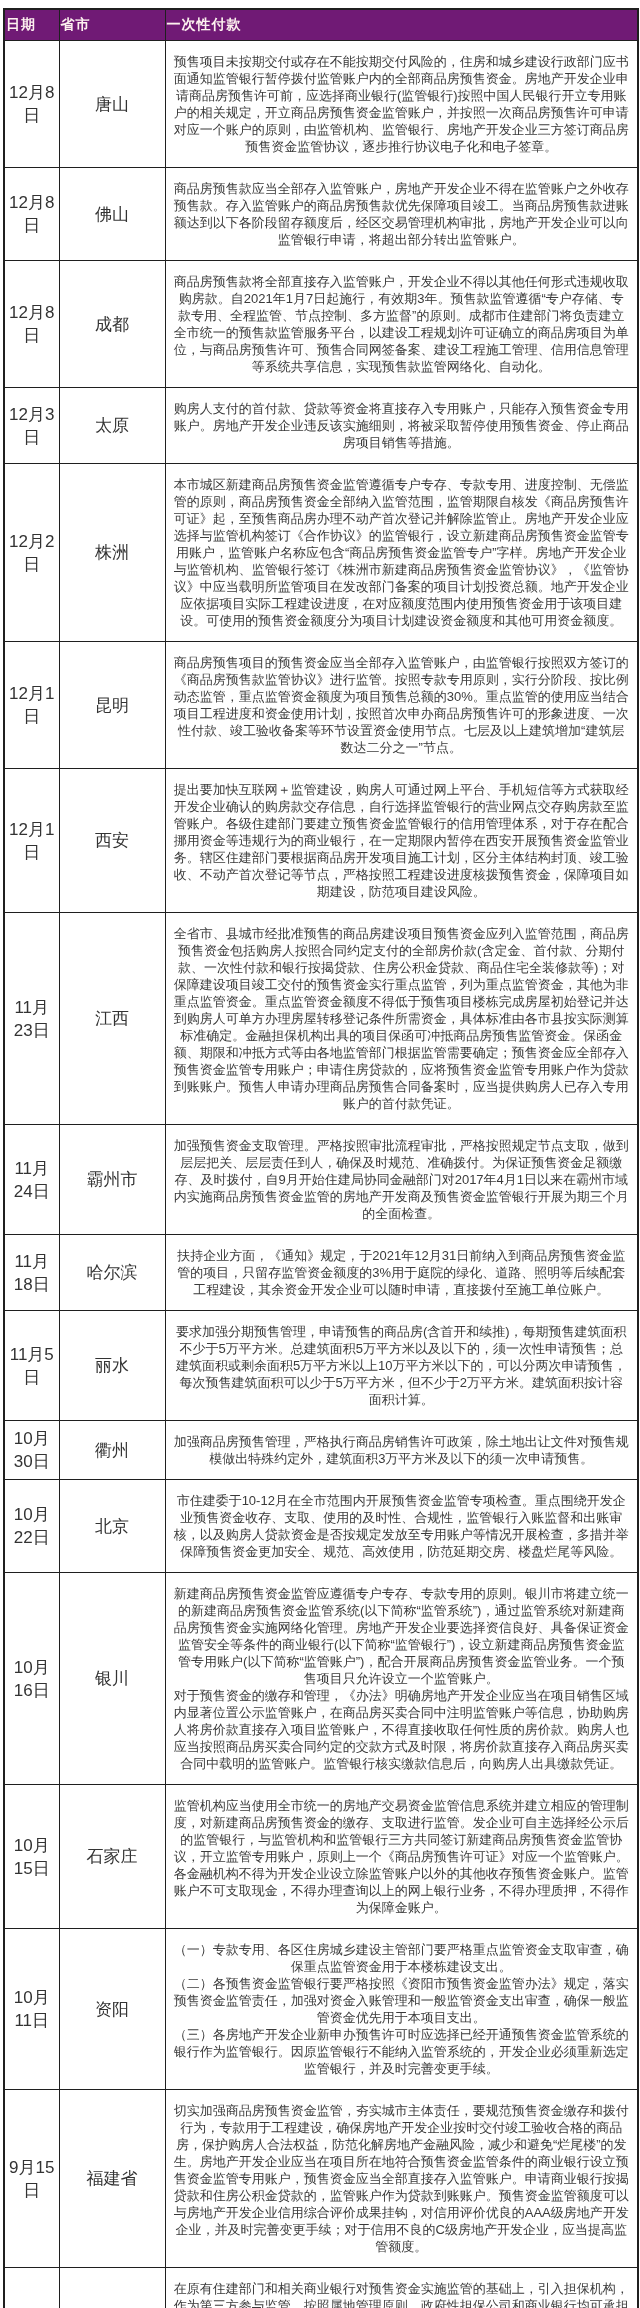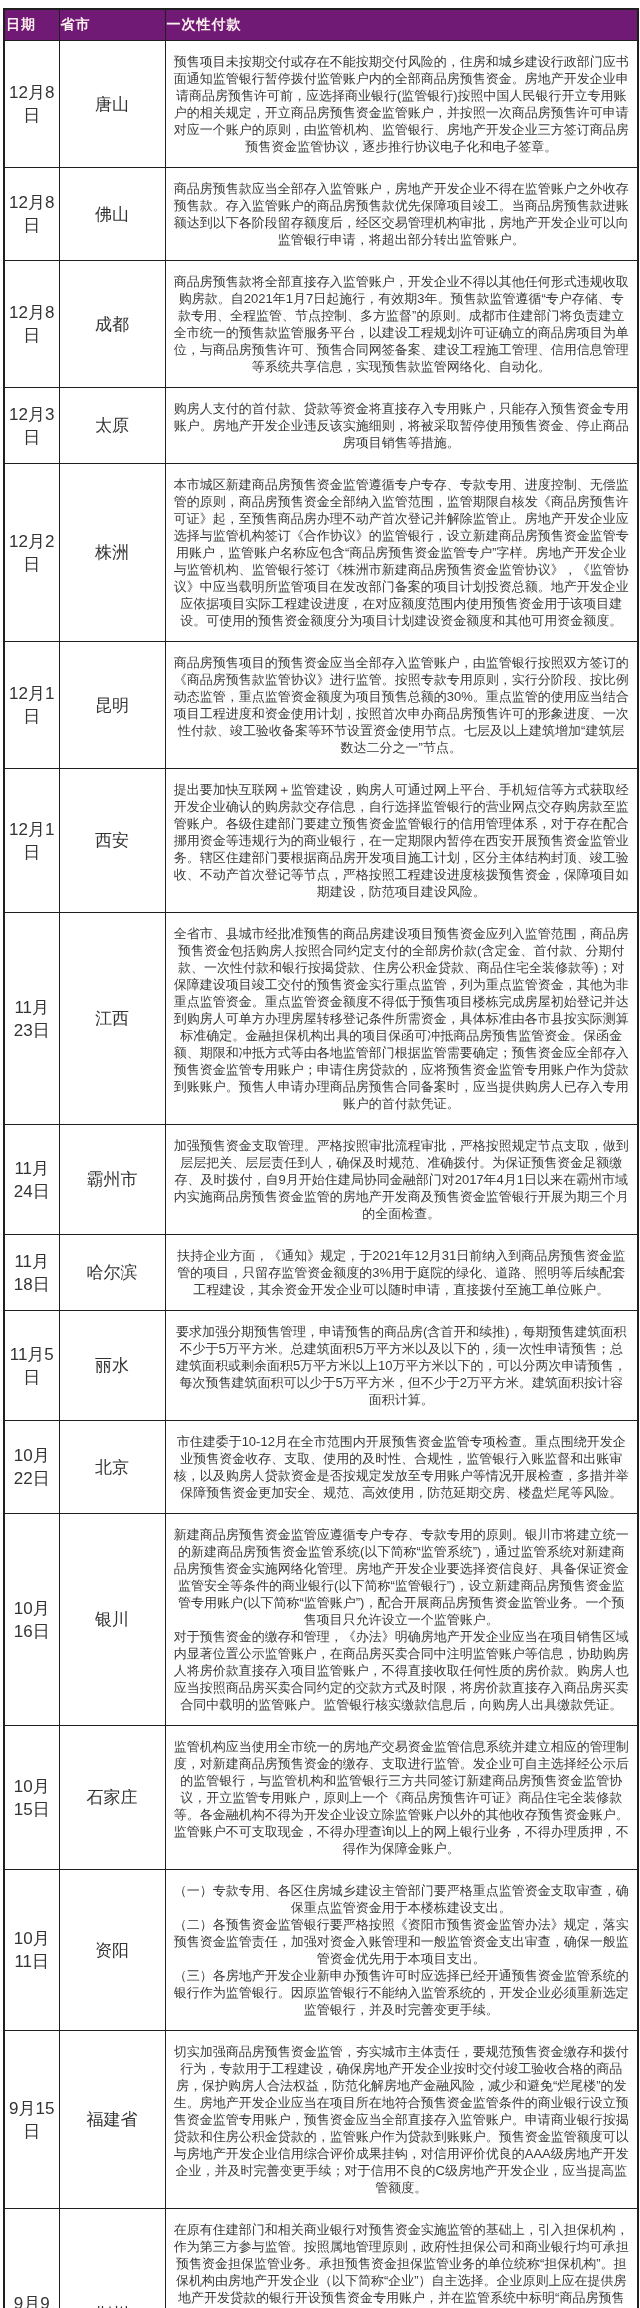--- a/index.html
+++ b/index.html
@@ -129,38 +129,43 @@
     <td class="city">哈尔滨</td>
     <td class="content">扶持企业方面，《通知》规定，于2021年12月31日前纳入到商品房预售资金监管的项目，只留存监管资金额度的3%用于庭院的绿化、道路、照明等后续配套工程建设，其余资金开发企业可以随时申请，直接拨付至施工单位账户。</td>
   </tr>
 
   <tr>
     <td class="date">11月5日</td>
     <td class="city">丽水</td>
     <td class="content">要求加强分期预售管理，申请预售的商品房(含首开和续推)，每期预售建筑面积不少于5万平方米。总建筑面积5万平方米以及以下的，须一次性申请预售；总建筑面积或剩余面积5万平方米以上10万平方米以下的，可以分两次申请预售，每次预售建筑面积可以少于5万平方米，但不少于2万平方米。建筑面积按计容面积计算。</td>
   </tr>
 
+  <tr>
+    <td class="date">10月30日</td>
+    <td class="city">衢州</td>
+    <td class="content">加强商品房预售管理，严格执行商品房销售许可政策，除土地出让文件对预售规模做出特殊约定外，建筑面积3万平方米及以下的须一次申请预售。</td>
+  </tr>
 
   <tr>
     <td class="date">10月22日</td>
     <td class="city">北京</td>
     <td class="content">市住建委于10-12月在全市范围内开展预售资金监管专项检查。重点围绕开发企业预售资金收存、支取、使用的及时性、合规性，监管银行入账监督和出账审核，以及购房人贷款资金是否按规定发放至专用账户等情况开展检查，多措并举保障预售资金更加安全、规范、高效使用，防范延期交房、楼盘烂尾等风险。</td>
   </tr>
 
   <tr>
     <td class="date">10月16日</td>
     <td class="city">银川</td>
     <td class="content">新建商品房预售资金监管应遵循专户专存、专款专用的原则。银川市将建立统一的新建商品房预售资金监管系统(以下简称“监管系统”)，通过监管系统对新建商品房预售资金实施网络化管理。房地产开发企业要选择资信良好、具备保证资金监管安全等条件的商业银行(以下简称“监管银行”)，设立新建商品房预售资金监管专用账户(以下简称“监管账户”)，配合开展商品房预售资金监管业务。一个预售项目只允许设立一个监管账户。
 对于预售资金的缴存和管理，《办法》明确房地产开发企业应当在项目销售区域内显著位置公示监管账户，在商品房买卖合同中注明监管账户等信息，协助购房人将房价款直接存入项目监管账户，不得直接收取任何性质的房价款。购房人也应当按照商品房买卖合同约定的交款方式及时限，将房价款直接存入商品房买卖合同中载明的监管账户。监管银行核实缴款信息后，向购房人出具缴款凭证。</td>
   </tr>
 
   <tr>
     <td class="date">10月15日</td>
     <td class="city">石家庄</td>
-    <td class="content">监管机构应当使用全市统一的房地产交易资金监管信息系统并建立相应的管理制度，对新建商品房预售资金的缴存、支取进行监管。发企业可自主选择经公示后的监管银行，与监管机构和监管银行三方共同签订新建商品房预售资金监管协议，开立监管专用账户，原则上一个《商品房预售许可证》商品住宅全装修款等。各金融机构不得为开发企业设立除监管账户以外的其他收存预售资金账户。监管账户不可支取现金，不得办理查询以上的网上银行业务，不得办理质押，不得作为保障金账户。</td>
+    <td class="content">监管机构应当使用全市统一的房地产交易资金监管信息系统并建立相应的管理制度，对新建商品房预售资金的缴存、支取进行监管。发企业可自主选择经公示后的监管银行，与监管机构和监管银行三方共同签订新建商品房预售资金监管协议，开立监管专用账户，原则上一个《商品房预售许可证》对应一个监管账户。各金融机构不得为开发企业设立除监管账户以外的其他收存预售资金账户。监管账户不可支取现金，不得办理查询以上的网上银行业务，不得办理质押，不得作为保障金账户。</td>
   </tr>
 
   <tr>
     <td class="date">10月11日</td>
     <td class="city">资阳</td>
     <td class="content">（一）专款专用、各区住房城乡建设主管部门要严格重点监管资金支取审查，确保重点监管资金用于本楼栋建设支出。
 （二）各预售资金监管银行要严格按照《资阳市预售资金监管办法》规定，落实预售资金监管责任，加强对资金入账管理和一般监管资金支出审查，确保一般监管资金优先用于本项目支出。
 （三）各房地产开发企业新申办预售许可时应选择已经开通预售资金监管系统的银行作为监管银行。因原监管银行不能纳入监管系统的，开发企业必须重新选定监管银行，并及时完善变更手续。</td>
   </tr>
 

